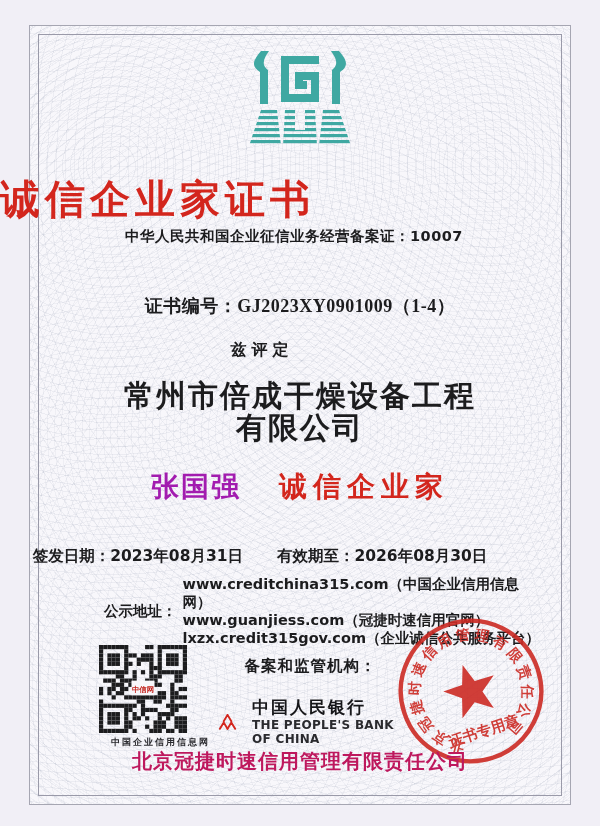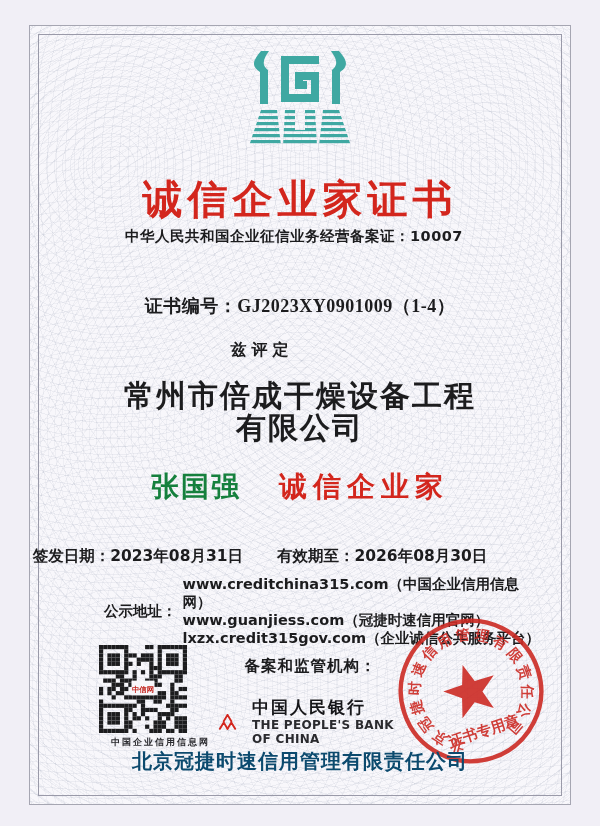--- a/index.html
+++ b/index.html
@@ -26,21 +26,21 @@
   }
   .frame-inner{position:absolute;left:8px;top:8px;right:8px;bottom:8px;border:1px solid #9a9aa9;}
 
   .abs{position:absolute;}
 
   .logo{left:245px;top:50px;width:110px;height:100px;}
 
   .title{
     left:0;width:600px;top:172px;
     font-size:40px;font-weight:bold;color:#d3261d;
-    letter-spacing:5px;text-align:center;
+    letter-spacing:5px;
   }
   .subtitle{
     left:0;width:588px;top:227px;
     font-size:14.5px;font-weight:bold;letter-spacing:0.5px;text-align:center;
   }
   .cert-no{
     left:0;width:600px;top:294px;
     font-family:"Liberation Serif","DejaVu Serif",serif;
     font-size:18px;font-weight:bold;letter-spacing:0.5px;text-align:center;
   }
@@ -50,21 +50,21 @@
   }
   .company{
     left:110px;top:380px;width:380px;
     font-size:30px;font-weight:bold;letter-spacing:2px;line-height:32px;
     text-align:center;
   }
   .holder{
     left:0;width:600px;top:468px;
     font-size:28px;font-weight:bold;text-align:center;
   }
-  .holder .name{color:#15803d;margin-right:38px;letter-spacing:2px;}
+  .holder .name{color:#a21caf;margin-right:38px;letter-spacing:2px;}
   .holder .honor{color:#d3261d;letter-spacing:6px;margin-top:24px;}
 
   .dates{
     left:0;width:520px;top:546px;
     display:flex;justify-content:center;gap:34px;
     font-size:15.5px;font-weight:bold;
   }
   .addresses{
     left:104px;top:575px;width:440px;
     display:flex;align-items:center;
@@ -92,21 +92,21 @@
 
   .seal{
     left:393px;top:613px;width:156px;height:156px;
     transform:rotate(-18deg);
     opacity:0.9;
   }
   .seal svg{width:156px;height:156px;}
 
   .issuer{
     left:0;width:600px;top:748px;
-    font-size:20px;font-weight:bold;letter-spacing:1px;text-align:center;color:#0c4a6e;
+    font-size:20px;font-weight:bold;letter-spacing:1px;text-align:center;color:#be185d;
   }
 </style>
 </head>
 <body>
 
 <div class="certificate">
   <div class="frame-outer">
     <div class="frame-inner"></div>
   </div>
 

